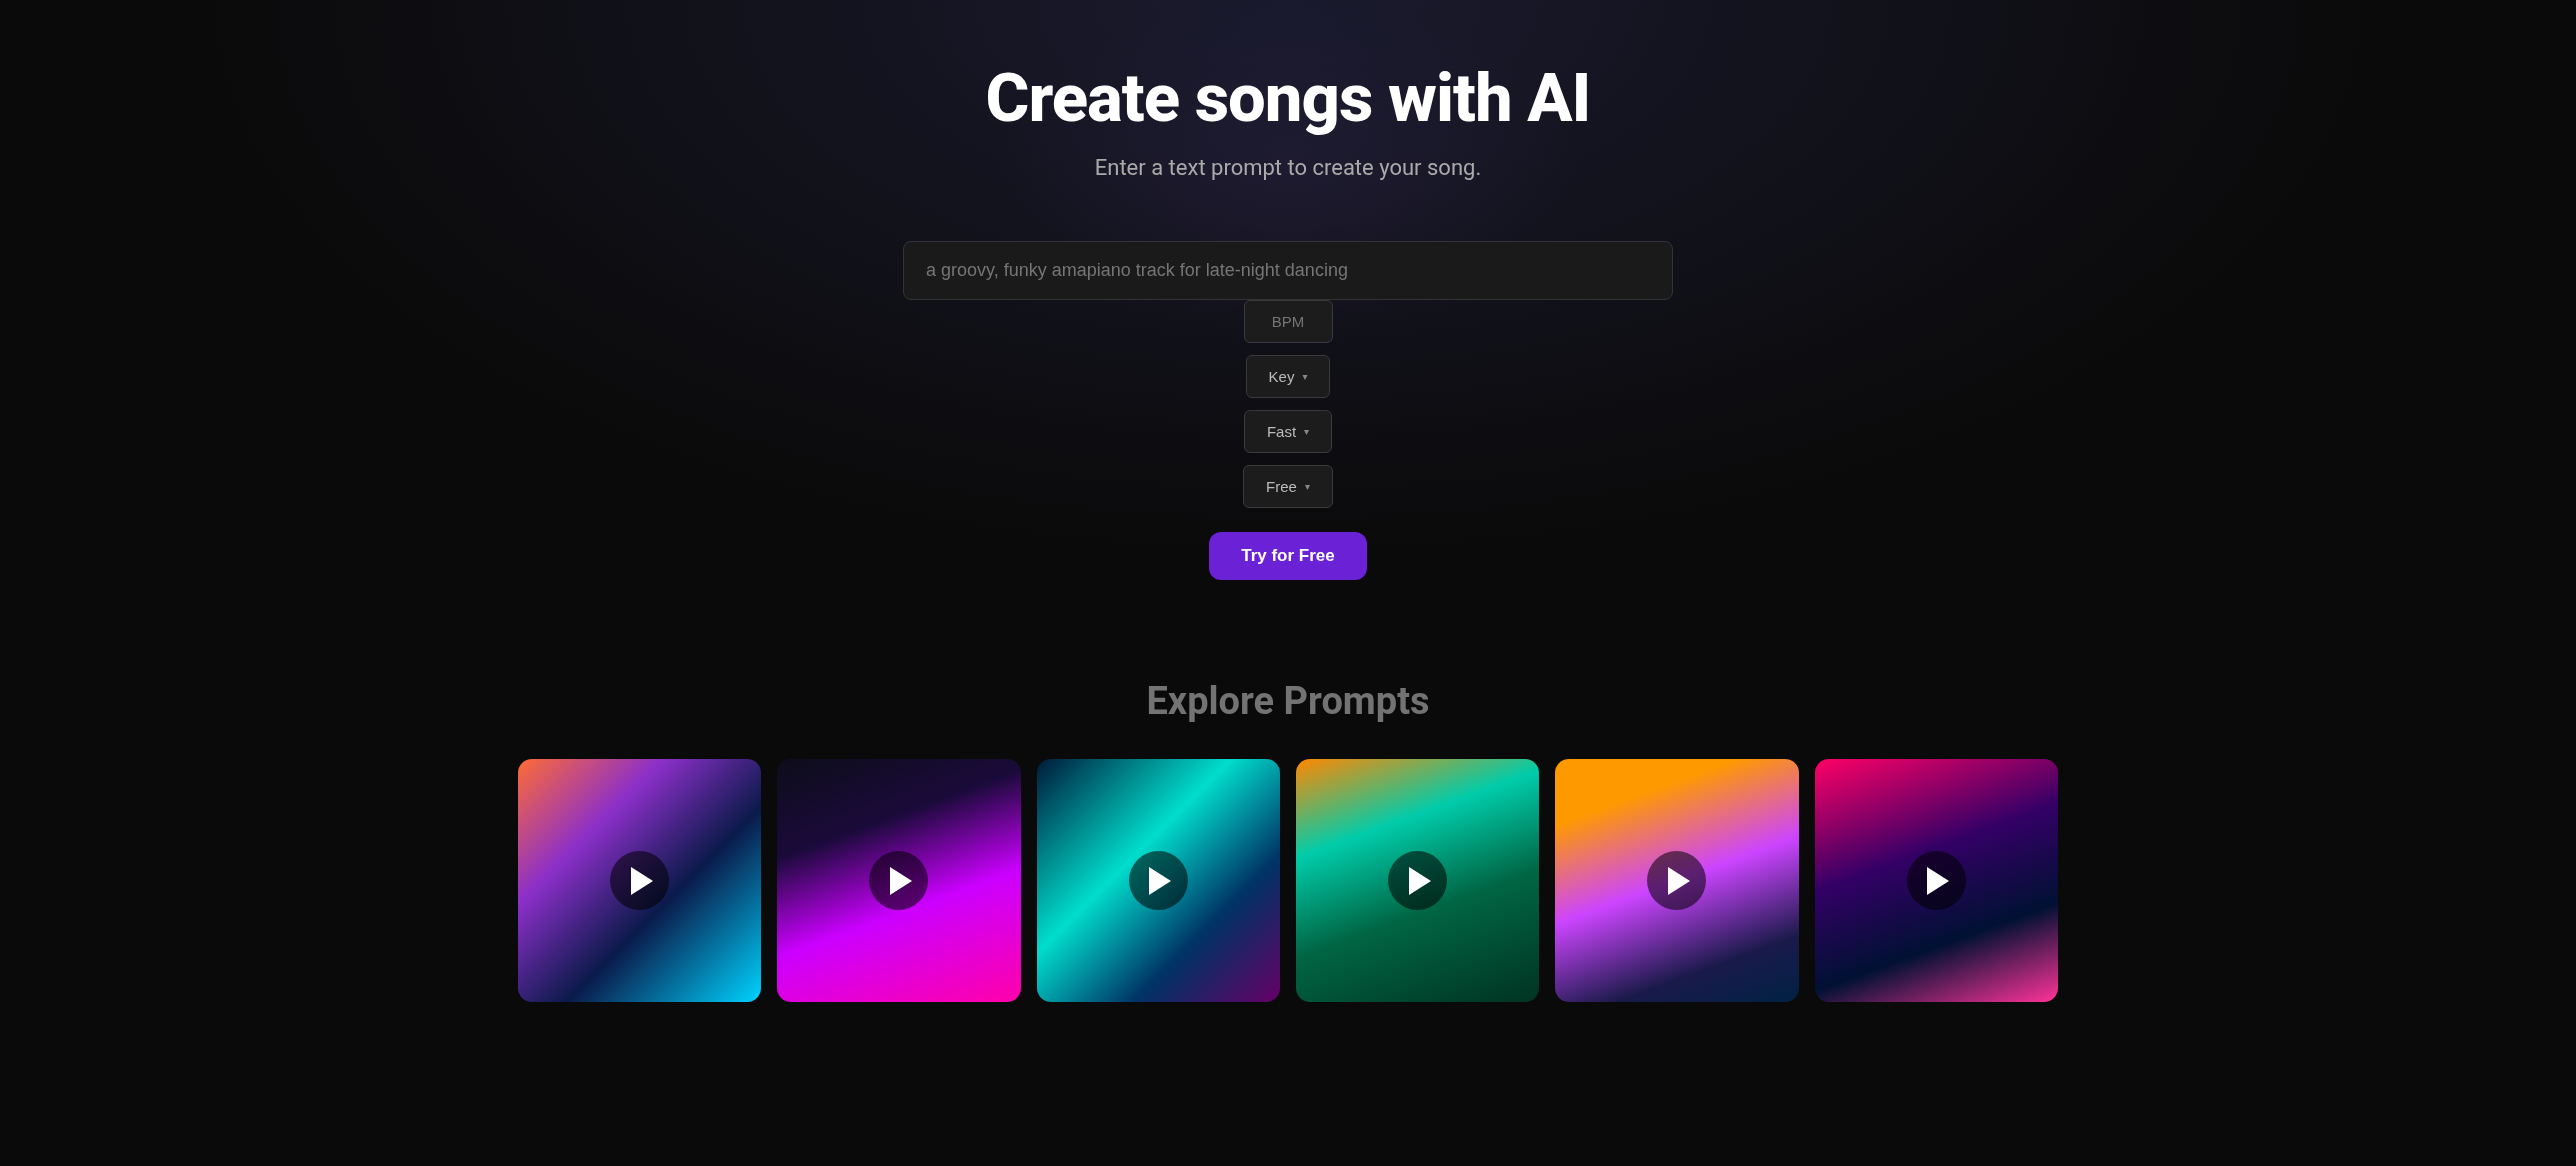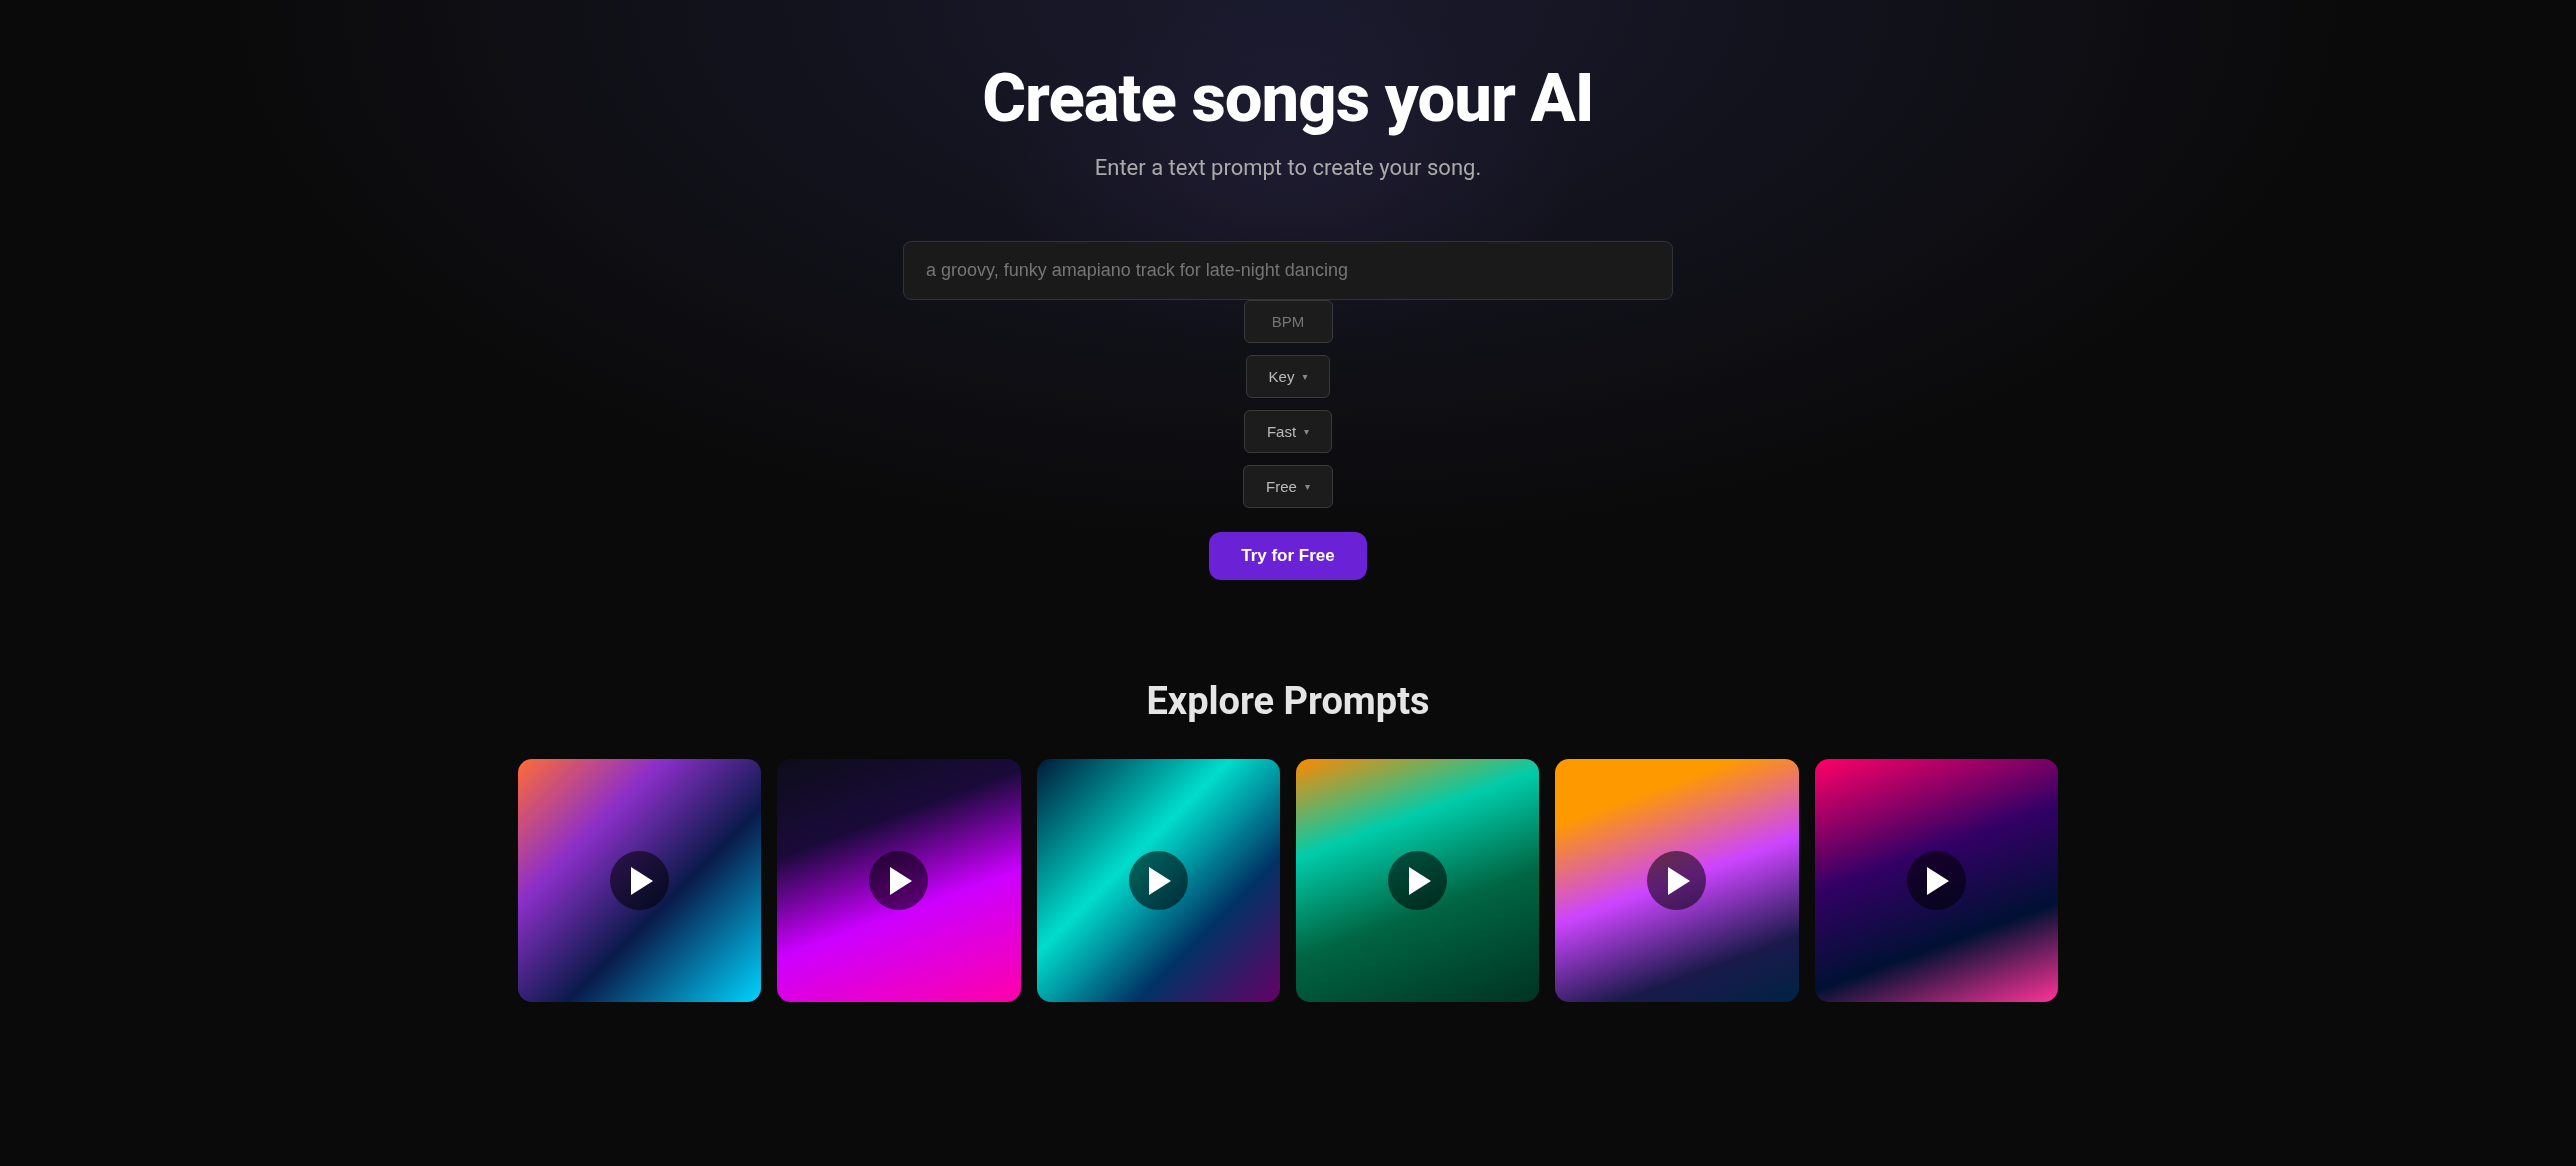--- a/index.html
+++ b/index.html
@@ -133,21 +133,21 @@
 
     .explore-section {
       padding: 20px 39px 39px;
     }
 
     .explore-title {
       font-size: 38px;
       font-weight: 700;
       text-align: center;
       margin-bottom: 36px;
-      color: #e5e5e5;
+      color: #737373;
     }
 
     .prompts-grid {
       display: grid;
       grid-template-columns: repeat(6, 1fr);
       gap: 16px;
       max-width: 1540px;
       margin: 0 auto;
     }
 
@@ -212,21 +212,21 @@
       background: linear-gradient(160deg, #ff9900 20%, #cc44ff 50%, #1a1a4a 80%, #002244 100%);
     }
     .card-6 {
       background: linear-gradient(160deg, #ff0066 0%, #330066 40%, #001133 70%, #ff3399 100%);
     }
   </style>
 </head>
 <body>
 
 <section class="hero-section">
-  <h1 class="main-title">Create songs your AI</h1>
+  <h1 class="main-title">Create songs with AI</h1>
 
   <p class="subtitle">Enter a text prompt to create your song.</p>
 
   <div class="prompt-input-container">
     <input class="prompt-input" type="text" placeholder="a groovy, funky amapiano track for late-night dancing" style="">
   </div>
 
   <div class="controls-row">
     <input class="bpm-input" type="text" placeholder="BPM" style="">
 

